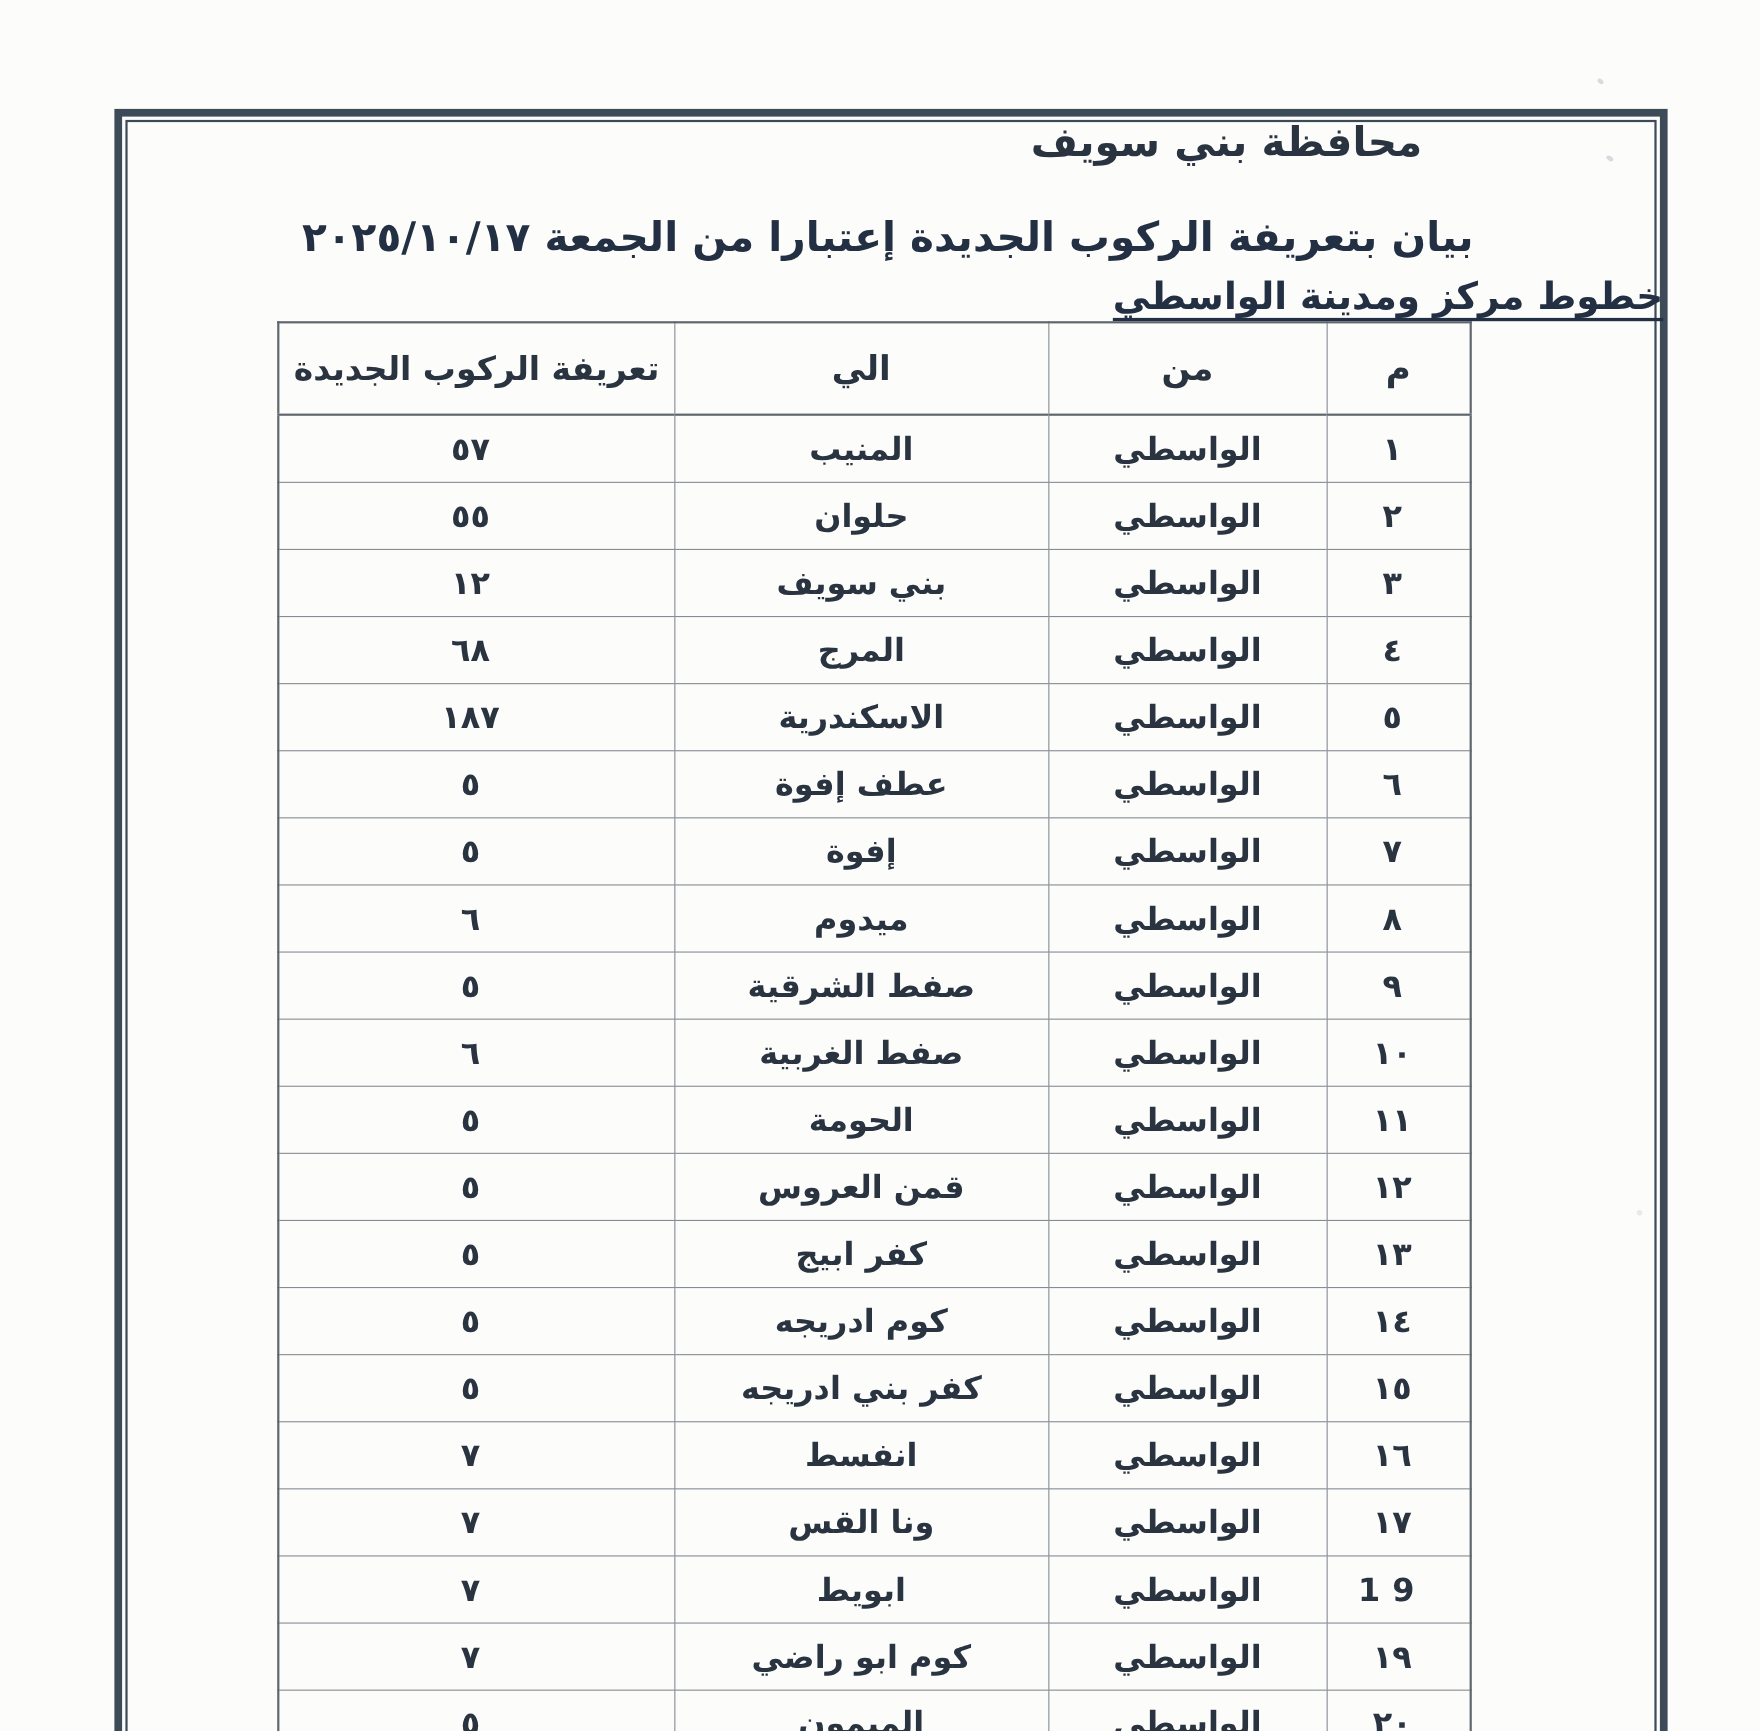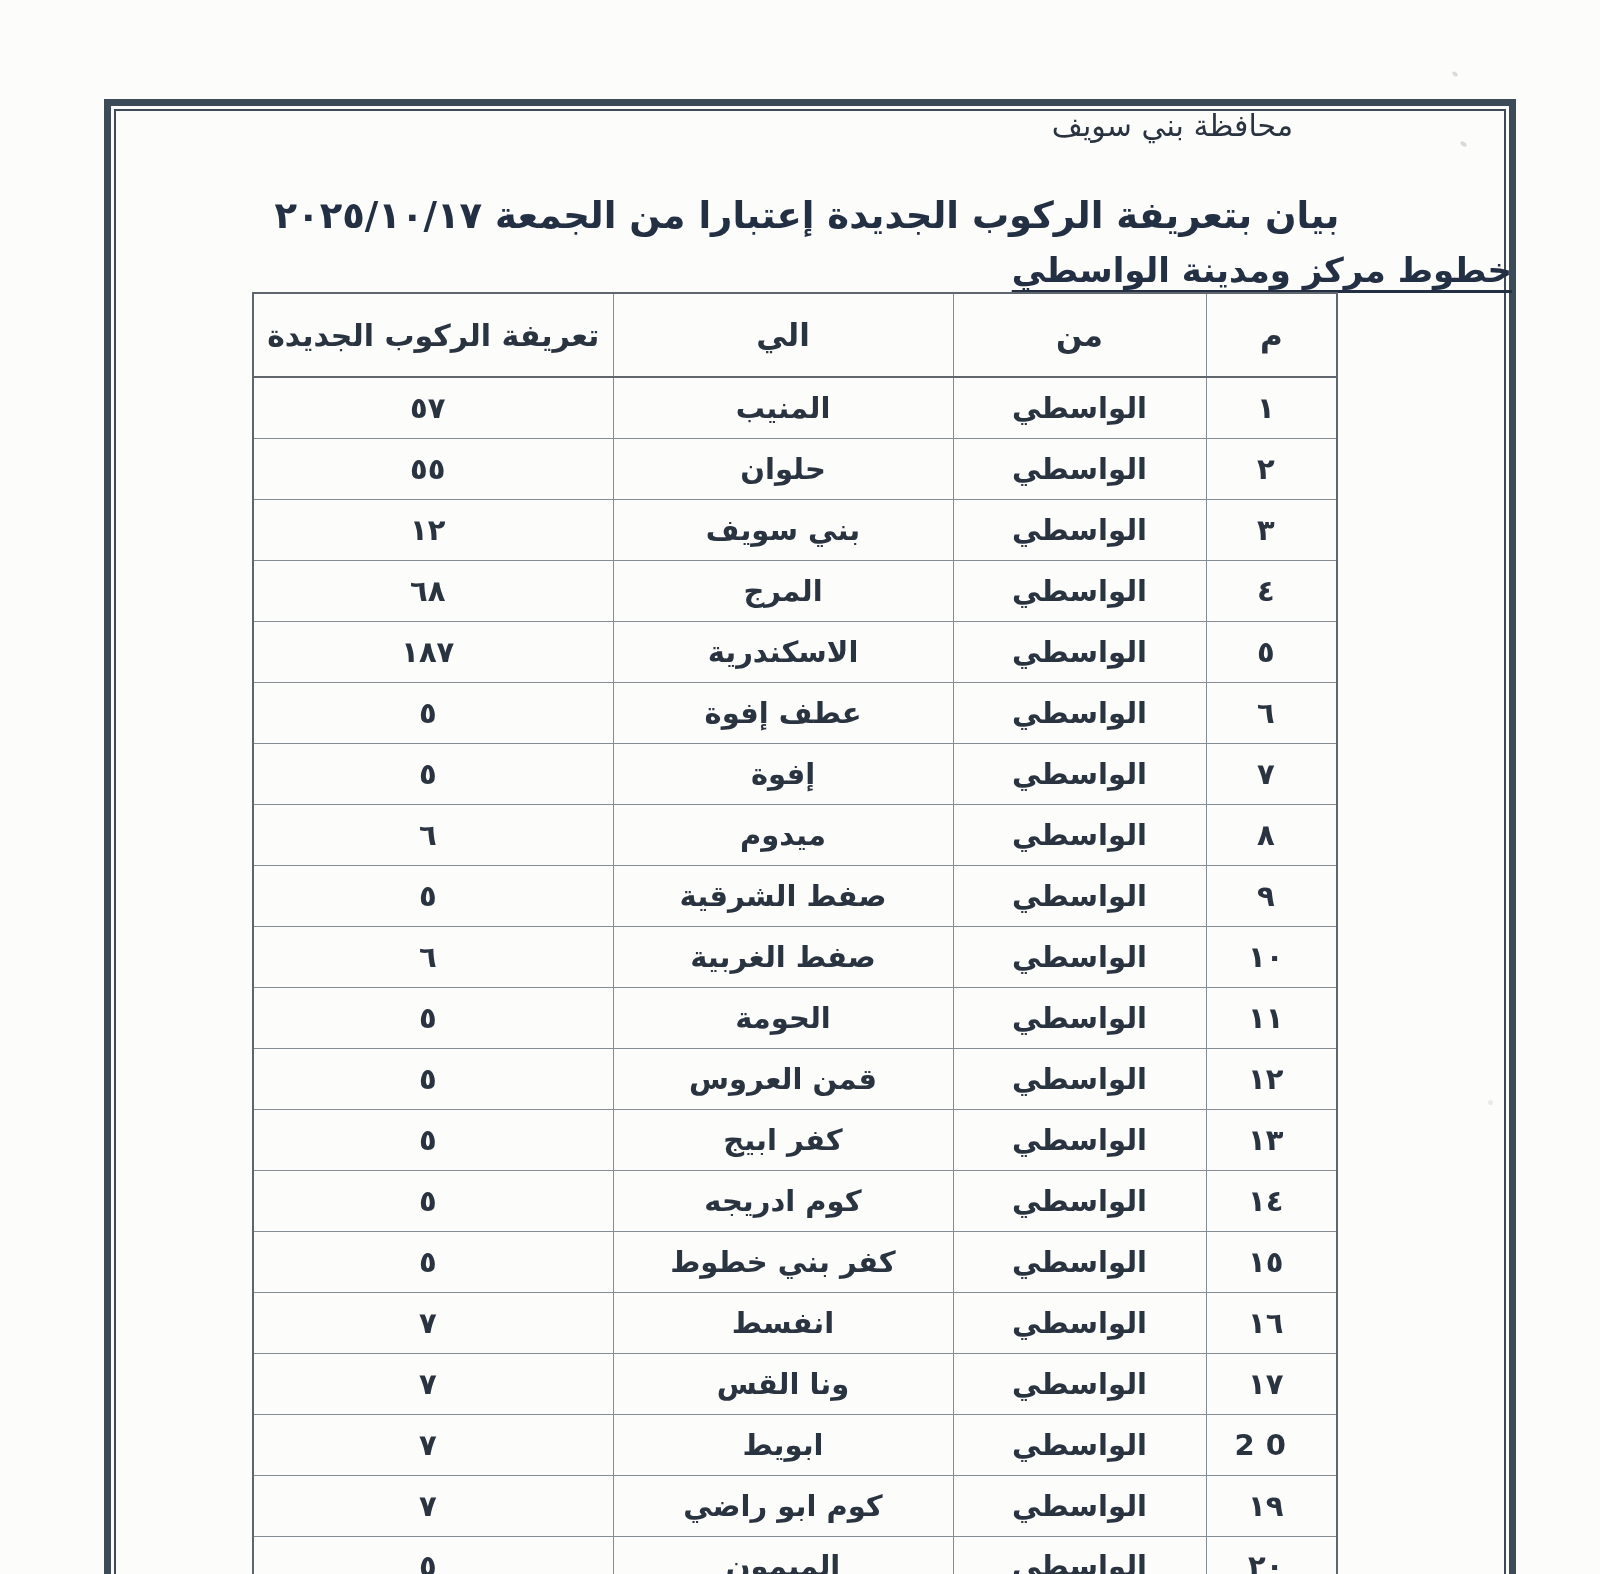--- a/index.html
+++ b/index.html
@@ -37,22 +37,22 @@
     position:absolute;
     inset:3px;
     border:2px solid var(--frame);
   }
   .org-block{
     position:absolute;
     top:108px;right:307px;
     text-align:right;
   }
   .org-line1{
-    font-size:30px;
-    font-weight:normal;
+    font-size:37px;
+    font-weight:bold;
     letter-spacing:.5px;
   }
   .org-line2{
     margin-top:5px;
     font-size:30px;
     font-weight:bold;
     display:inline-block;
     text-decoration:underline;
     text-decoration-style:double;
     text-decoration-thickness:5px;
@@ -240,37 +240,37 @@
     </tr>
         <tr>
       <td class="c-num">١٤</td>
       <td class="c-from">الواسطي</td>
       <td class="c-to">كوم ادريجه</td>
       <td class="c-fare">٥</td>
     </tr>
         <tr>
       <td class="c-num">١٥</td>
       <td class="c-from">الواسطي</td>
-      <td class="c-to">كفر بني خطوط</td>
+      <td class="c-to">كفر بني ادريجه</td>
       <td class="c-fare">٥</td>
     </tr>
         <tr>
       <td class="c-num">١٦</td>
       <td class="c-from">الواسطي</td>
       <td class="c-to">انفسط</td>
       <td class="c-fare">٧</td>
     </tr>
         <tr>
       <td class="c-num">١٧</td>
       <td class="c-from">الواسطي</td>
       <td class="c-to">ونا القس</td>
       <td class="c-fare">٧</td>
     </tr>
         <tr>
-      <td class="c-num">20</td>
+      <td class="c-num">19</td>
       <td class="c-from">الواسطي</td>
       <td class="c-to">ابويط</td>
       <td class="c-fare">٧</td>
     </tr>
         <tr>
       <td class="c-num">١٩</td>
       <td class="c-from">الواسطي</td>
       <td class="c-to">كوم ابو راضي</td>
       <td class="c-fare">٧</td>
     </tr>

